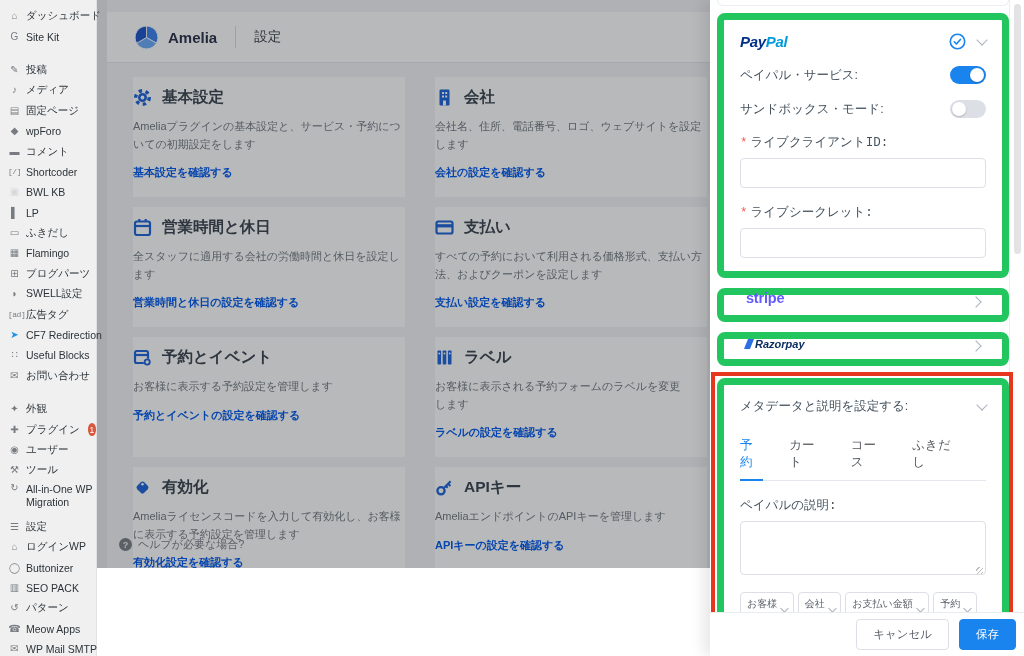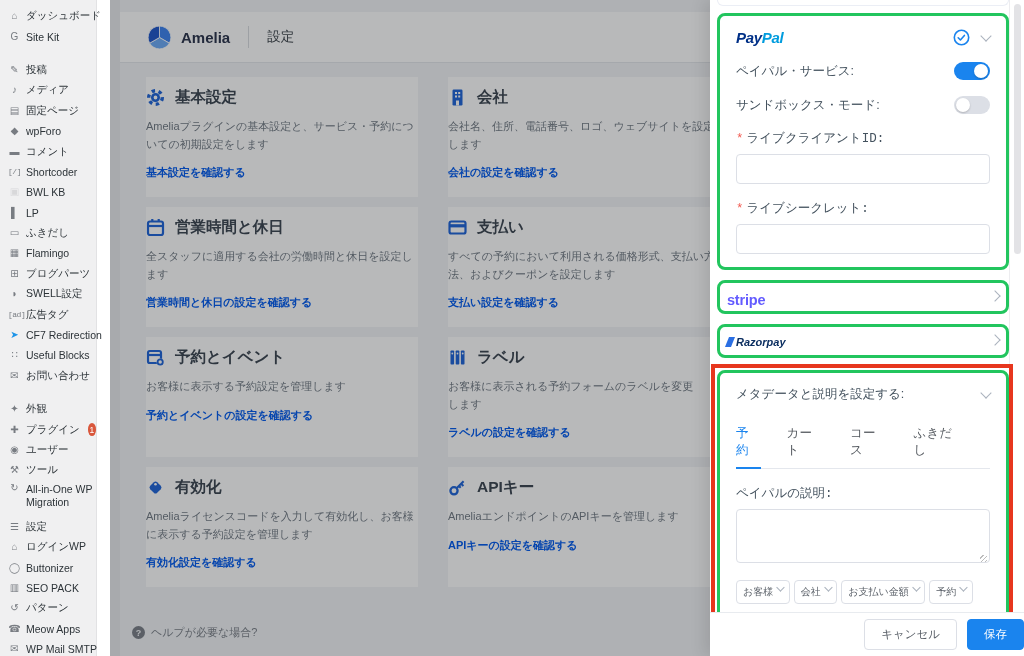--- a/index.html
+++ b/index.html
@@ -14,21 +14,21 @@
            font-size:10.5px;color:#2c3338;white-space:nowrap;cursor:pointer;}
   .wp-item.gap{margin-top:13px;}
   .wp-item.two{height:34px;align-items:flex-start;padding-top:2px;white-space:normal;line-height:1.25;}
   .wpi{width:13px;min-width:13px;text-align:center;color:#787c82;font-size:10px;line-height:1;}
   .wpi.mono{font-size:8px;letter-spacing:-0.5px;font-family:"Liberation Mono","DejaVu Sans Mono",monospace;}
   .wpi.blue{color:#1d94e8;}
   .badge{display:inline-flex;align-items:center;justify-content:center;margin-left:3px;
          width:13px;height:13px;border-radius:50%;background:#d9573c;color:#fff;font-size:8.5px;}
 
   
-  .main{position:absolute;left:110px;top:0;width:613px;height:656px;background:#e9eaec;overflow:hidden;}
+  .main{position:absolute;left:97px;top:0;width:613px;height:568px;background:#e9eaec;overflow:hidden;}
   .app{position:absolute;left:10px;top:0;right:0;bottom:0;background:#f2f4f7;}
   .app-header{display:flex;align-items:center;height:50px;margin-top:12px;background:#fff;
               border-bottom:1px solid #e4e7eb;padding-left:26px;}
   .brand{font-size:15px;font-weight:bold;color:#29324a;margin-left:8px;}
   .hdiv{width:1px;height:22px;background:#d8dbe0;margin:0 18px;}
   .page-title{font-size:13.5px;color:#3c434a;}
   .cards{display:grid;grid-template-columns:272px 272px;column-gap:30px;row-gap:10px;
          padding:14px 0 0 26px;}
   .card{background:#fff;min-height:110px;padding:10px 0 0 0;position:relative;}
   .card-head{display:flex;align-items:center;gap:10px;}
@@ -44,21 +44,21 @@
   .dim{position:absolute;inset:0;background:rgba(20,22,26,0.30);z-index:5;}
 
   
   .drawer{position:absolute;right:0;top:0;width:314px;height:656px;background:#fff;z-index:10;
           box-shadow:-6px 0 14px rgba(0,0,0,0.10);}
   .gutter{position:absolute;right:0;top:0;width:14px;height:656px;background:#fff;
           border-left:1px solid #ededf0;}
   .thumb{position:absolute;right:3px;top:4px;width:7px;height:250px;border-radius:4px;background:#e3e3e6;}
   .sliver{margin:0 15px 7px 7px;height:5px;border:1px solid #ebeef5;border-top:none;
           border-radius:0 0 8px 8px;}
-  .pcard{margin:0 15px 10px 7px;border:3px solid #22c55e;border-radius:8px;background:#fff;
+  .pcard{margin:0 15px 10px 7px;border:7px solid #22c55e;border-radius:8px;background:#fff;
          padding:13px 16px;box-sizing:border-box;}
   .prow{display:flex;align-items:center;justify-content:space-between;}
   .phead-icons{display:flex;align-items:center;gap:12px;}
   .paypal-logo{font-size:15px;font-weight:bold;font-style:italic;letter-spacing:-0.3px;}
   .paypal-logo i{color:#003087;}
   .paypal-logo b{color:#009CDE;}
   .chev{display:inline-block;width:7px;height:7px;border-right:1.6px solid #aab2bd;
         border-bottom:1.6px solid #aab2bd;}
   .chev.down{transform:rotate(45deg);margin-top:-3px;}
   .chev.right{transform:rotate(-45deg);}
@@ -67,43 +67,43 @@
   .dlabel{font-size:12.5px;color:#44525e;}
   .tog{width:36px;height:18px;border-radius:9px;position:relative;cursor:pointer;}
   .tog::after{content:"";position:absolute;width:14px;height:14px;border-radius:50%;background:#fff;top:2px;
               box-shadow:0 1px 2px rgba(0,0,0,0.2);}
   .tog.on{background:#1A84EE;} .tog.on::after{right:2px;}
   .tog.off{background:#dcdfe6;} .tog.off::after{left:2px;}
   .fieldlab{margin-top:16px;font-size:12.5px;color:#44525e;font-family:Liberation Mono, monospace;}
   .req{color:#f2574d;margin-right:3px;}
   .tin{width:100%;box-sizing:border-box;height:30px;margin-top:7px;border:1px solid #dcdfe6;
        border-radius:4px;outline:none;padding:0 8px;font-size:12px;color:#333;}
-  .collapsed{padding:9px 7px;height:34px;display:flex;align-items:flex-start;justify-content:space-between;}
+  .collapsed{padding:9px 22px;height:34px;display:flex;align-items:flex-end;justify-content:space-between;}
   .stripe-logo{font-size:14.5px;font-weight:bold;color:#635BFF;letter-spacing:-0.2px;}
   .rzp{display:flex;align-items:center;gap:3px;font-size:11px;font-weight:bold;font-style:italic;color:#0B2E60;}
   .rzp-mark{width:6px;height:10px;background:#2b6fe3;transform:skewX(-22deg);}
 
   .meta-wrap{position:relative;margin:12px 15px 0 7px;}
   .meta{margin:0;min-height:276px;}
   .red-box{position:absolute;inset:-6px -4px -6px -6px;border:4px solid #E7361E;
            pointer-events:none;z-index:30;}
   .tabs{display:flex;border-bottom:1px solid #e4e7ed;margin-top:14px;}
   .tab{padding:8px 0;margin-right:26px;font-size:12.5px;color:#54595f;cursor:pointer;}
   .tab.active{color:#1A84EE;border-bottom:2px solid #1A84EE;margin-bottom:-1px;}
   .ta-wrap{position:relative;margin-top:7px;}
   textarea.pta{width:100%;box-sizing:border-box;height:54px;border:1px solid #dcdfe6;border-radius:4px;
                resize:none;outline:none;padding:6px 8px;font-size:12px;font-family:inherit;}
   .ta-grip{position:absolute;right:3px;bottom:5px;width:7px;height:7px;
            background:repeating-linear-gradient(135deg,transparent 0 2px,#bcbcbc 2px 3px);}
   .chips{display:flex;flex-wrap:wrap;gap:8px 4px;margin-top:13px;}
-  .chip{display:inline-flex;align-items:flex-start;border:1px solid #dcdfe6;border-radius:4px;
+  .chip{display:inline-flex;align-items:flex-end;border:1px solid #dcdfe6;border-radius:4px;
         padding:4px 6px;font-size:10px;color:#5a6068;background:#fff;cursor:pointer;white-space:nowrap;}
   .drawer-footer{position:absolute;left:0;bottom:0;width:314px;height:44px;background:#fff;
                  border-top:1px solid #e8ebef;display:flex;align-items:center;justify-content:flex-end;
-                 gap:10px;box-sizing:border-box;z-index:40;}
+                 gap:10px;padding-right:8px;box-sizing:border-box;z-index:40;}
   .btn{border-radius:4px;font-size:11.5px;padding:7px 16px;cursor:pointer;font-family:inherit;}
   .btn.ghost{background:#fff;border:1px solid #dcdfe6;color:#5a6068;}
   .btn.primary{background:#1A84EE;border:1px solid #1A84EE;color:#fff;}
   .cicon{display:inline-flex;}
 </style>
 </head>
 <body>
 
 <div class="screen">
 

